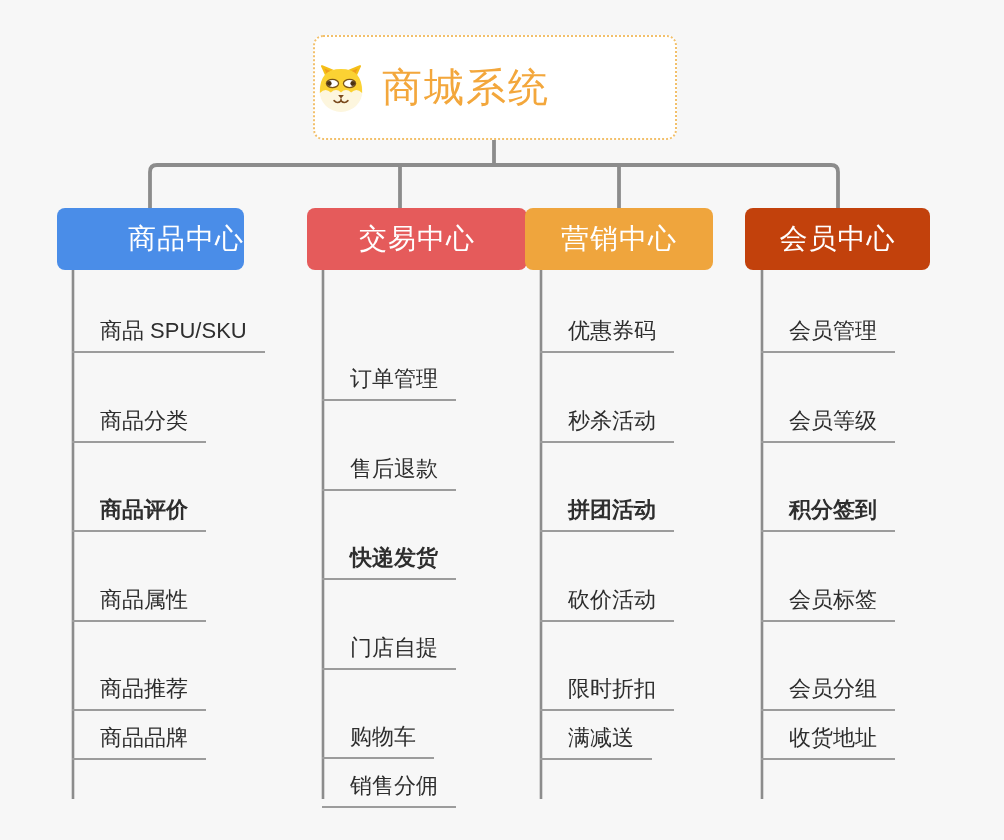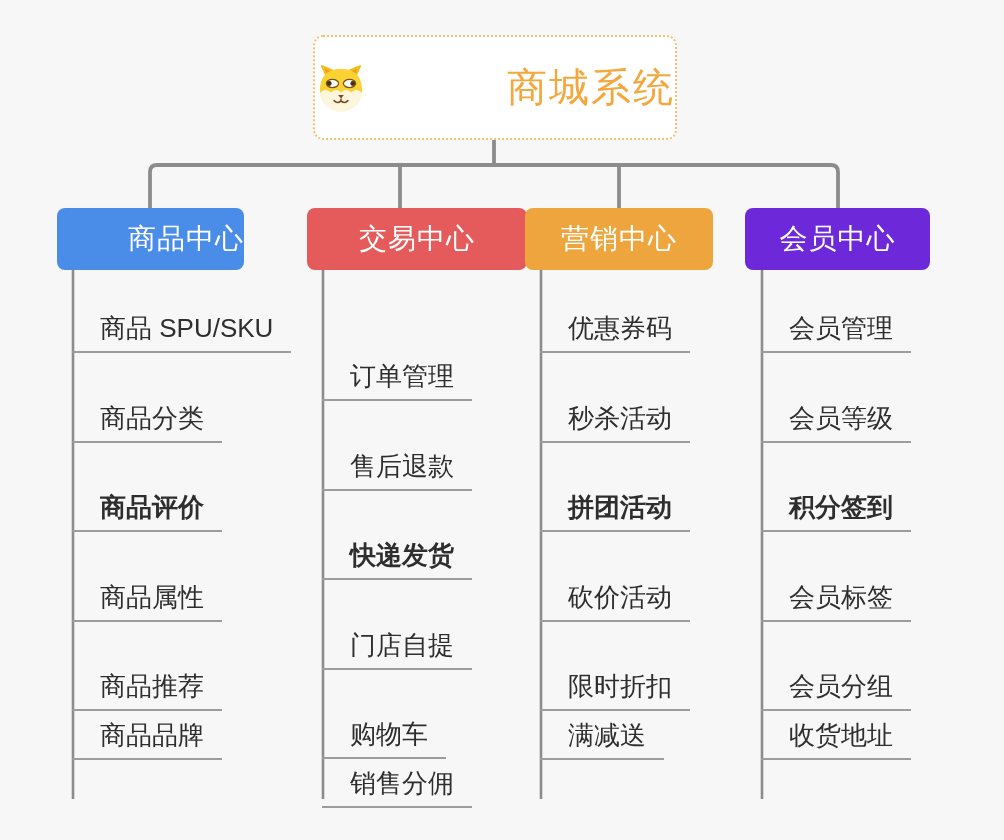--- a/index.html
+++ b/index.html
@@ -21,21 +21,21 @@
   .connectors .spine{stroke-width:2.6;}
 
   
   .root-node{
     position:absolute;left:313px;top:35px;
     width:364px;height:105px;
     box-sizing:border-box;
     background:#ffffff;
     border:2px dotted #f2c06b;
     border-radius:10px;
-    display:flex;align-items:center;justify-content:space-between;
+    display:flex;align-items:center;justify-content:flex-start;
     gap:15px;
   }
   .root-title{
     font-size:40px;
     letter-spacing:2px;
     color:#f3a73c;
     white-space:nowrap;
   }
   .dog{display:flex;align-items:center;}
 
@@ -53,21 +53,21 @@
   .b3{left:745px;width:185px;}
 
   
   .leaf{
     position:absolute;
     box-sizing:border-box;
     height:42px;
     padding:0 18px 5px 28px;
     border-bottom:2px solid #9c9c9c;
     display:flex;align-items:flex-end;
-    font-size:26px;
+    font-size:22px;
     color:#2e2e2e;
     white-space:nowrap;
   }
   .c0{left:72px;}  .c1{left:322px;margin-top:48px;} .c2{left:540px;} .c3{left:761px;}
   .r0{top:311px;}  .r1{top:401px;}  .r2{top:490px;font-weight:bold;}
   .r3{top:580px;}  .r4{top:669px;}  .r5{top:718px;}
 </style>
 </head>
 <body>
 
@@ -109,21 +109,21 @@
 
   <div class="branch b0" style="background: rgb(74, 141, 232); justify-content: flex-end;">
     <span>商品中心</span>
   </div>
   <div class="branch b1" style="background: rgb(229, 91, 91);">
     <span>交易中心</span>
   </div>
   <div class="branch b2" style="background: rgb(239, 165, 61);">
     <span>营销中心</span>
   </div>
-  <div class="branch b3" style="background: #6d28d9;">
+  <div class="branch b3" style="background: #c2410c;">
     <span>会员中心</span>
   </div>
 
   <div class="leaf c0 r0">商品 SPU/SKU</div>
   <div class="leaf c0 r1">商品分类</div>
   <div class="leaf c0 r2">商品评价</div>
   <div class="leaf c0 r3">商品属性</div>
   <div class="leaf c0 r4">商品推荐</div>
   <div class="leaf c0 r5">商品品牌</div>
 

